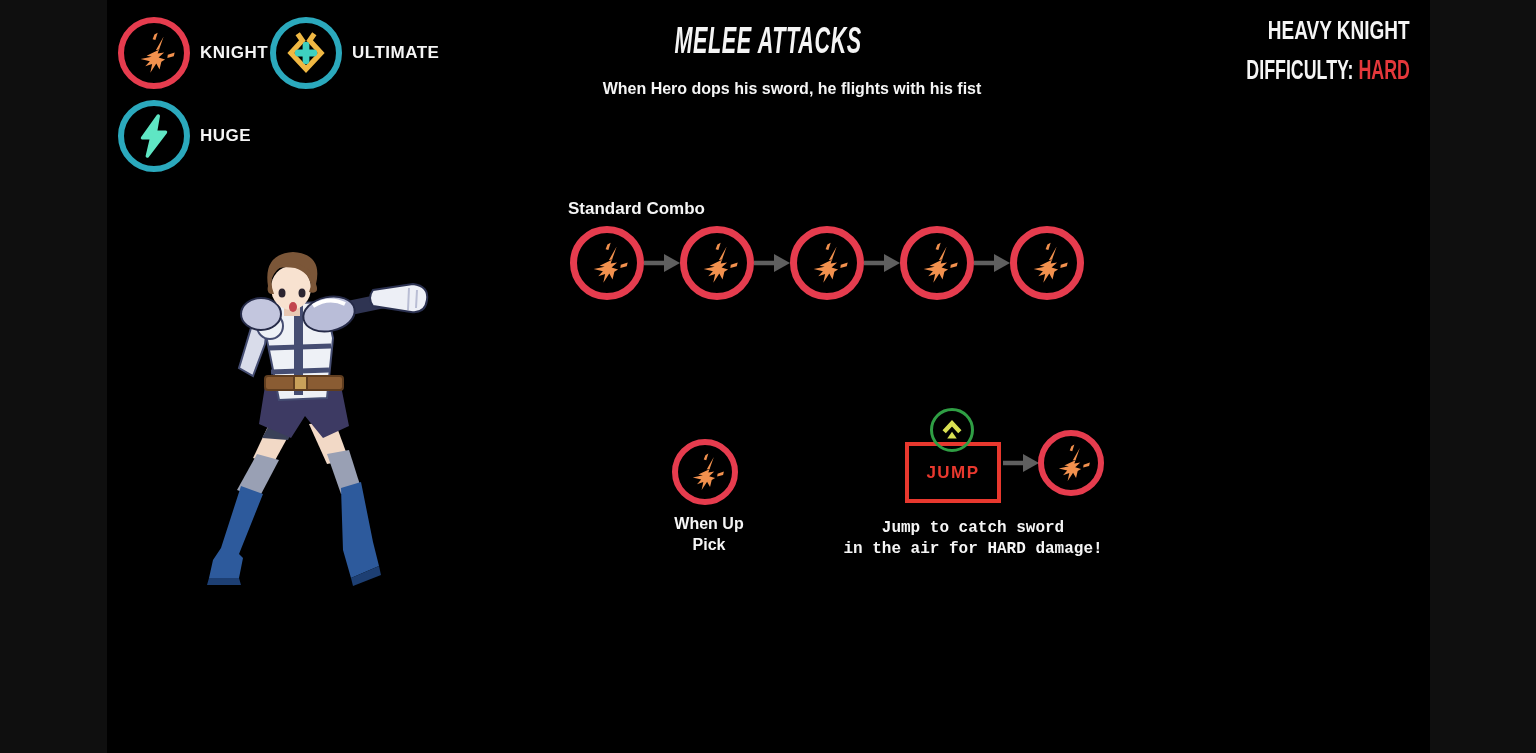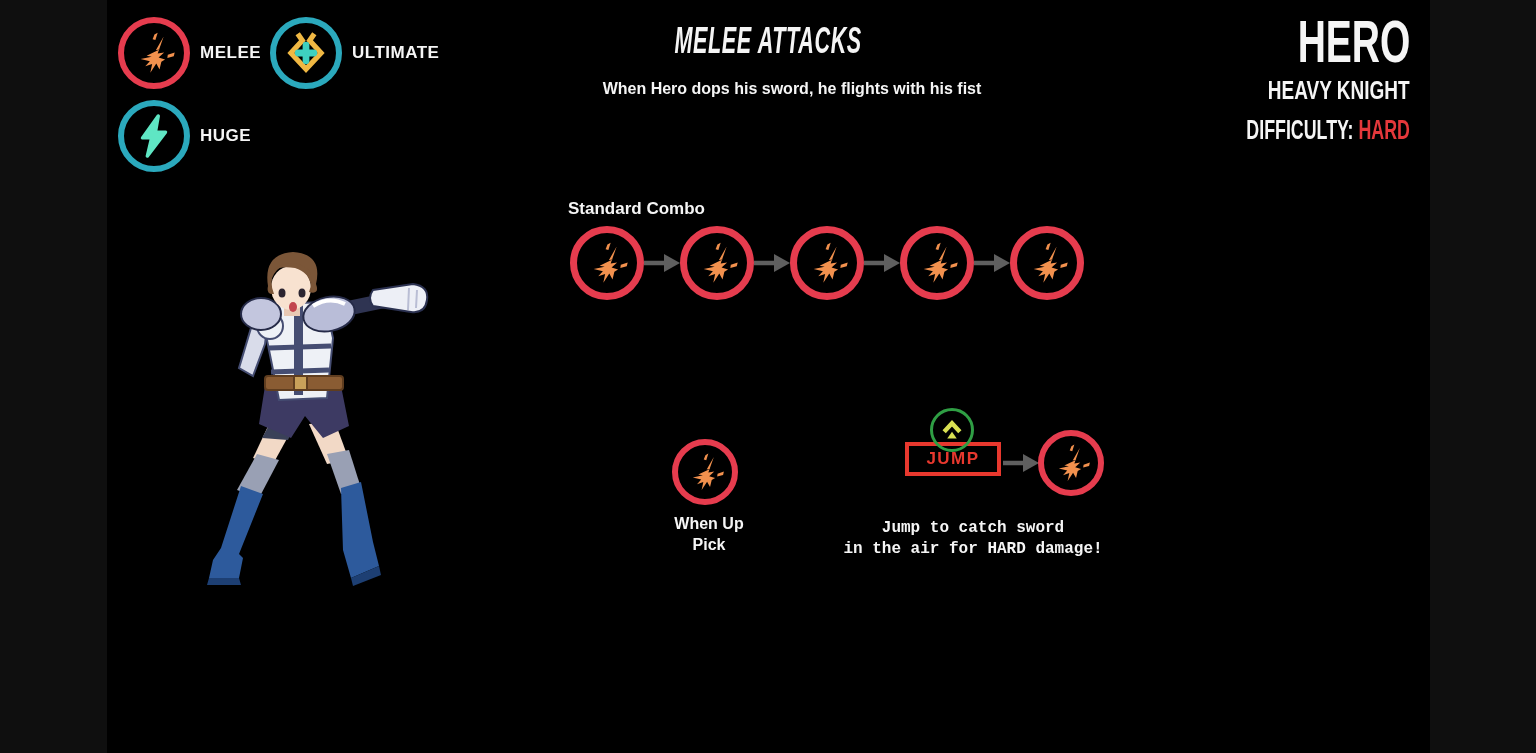--- a/index.html
+++ b/index.html
@@ -39,21 +39,21 @@
   .hero-diff .hard { color:var(--hard-red); }
 
   .combo-label { font-size:17px; }
   .combo-row { display:flex; align-items:center; }
   .arrow-svg { width:36px; height:20px; flex:0 0 auto; }
 
   .caption { font-size:16px; line-height:21px; text-align:center; }
   .caption span { display:block; }
 
   .jump-box {
-    width:96px; height:34px; border:4px solid var(--jump-red);
+    width:96px; height:61px; border:4px solid var(--jump-red);
     display:flex; align-items:center; justify-content:center;
   }
   .jump-label { color:var(--jump-red); font-size:17px; letter-spacing:1.5px; }
   .green-circle {
     width:44px; height:44px; border:3px solid var(--green-ring); border-radius:50%;
     display:flex; align-items:center; justify-content:center;
   }
 </style>
 </head>
 <body>
@@ -88,21 +88,21 @@
 
 <div class="page">
   <div class="content"></div>
 
   <div class="abs legend-item" style="left:118px; top:17px;">
     <div class="ring ring-attack" style="width:72px;height:72px;">
       <svg width="46" height="46">
           <use href="#sym-burst"></use>
         </svg>
     </div>
-    <span class="legend-label">MELEE</span>
+    <span class="legend-label">KNIGHT</span>
   </div>
 
   <div class="abs legend-item" style="left:270px; top:17px;">
     <div class="ring ring-teal" style="width:72px;height:72px;">
       <svg width="52" height="52">
           <use href="#sym-ultimate"></use>
         </svg>
     </div>
     <span class="legend-label">ULTIMATE</span>
   </div>
@@ -116,21 +116,20 @@
     <span class="legend-label">HUGE</span>
   </div>
 
 
   <div class="abs title-wrap" style="left:558px; top:20px; width:420px;font-style:italic;">
     <span class="condensed page-title">MELEE ATTACKS</span>
   </div>
   <div class="abs subtitle" style="left:582px; top:80px; width:420px;">When Hero dops his sword, he flights with his fist</div>
 
   <div class="abs hero-block" style="right:126px; top:12px;">
-    <div><span class="condensed hero-name">HERO</span></div>
     <div><span class="condensed hero-class">HEAVY KNIGHT</span></div>
     <div><span class="condensed hero-diff"><span>DIFFICULTY: </span><span class="hard">HARD</span></span></div>
   </div>
 
   <div class="abs combo-label" style="left:568px; top:199px;">Standard Combo</div>
   <div class="abs combo-row" style="left:570px; top:226px;">
     <div class="ring ring-combo" style="width:74px;height:74px;">
       <svg width="46" height="46">
           <use href="#sym-burst"></use>
         </svg>

